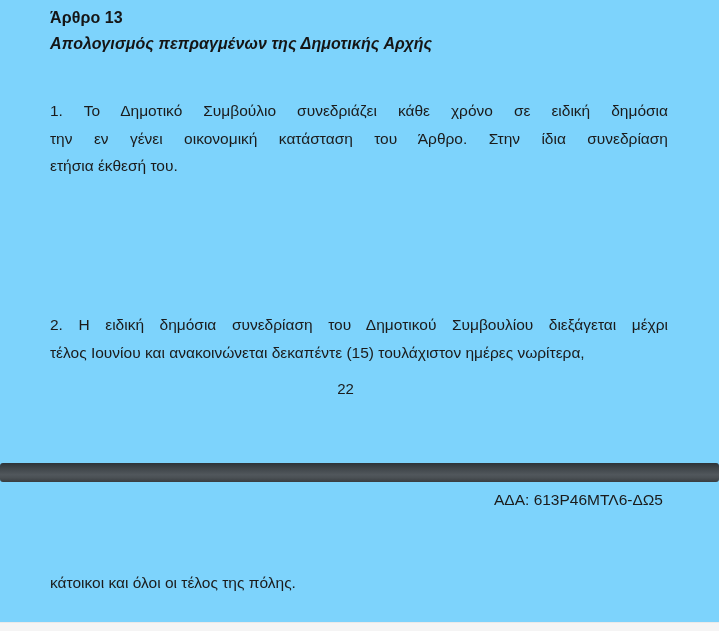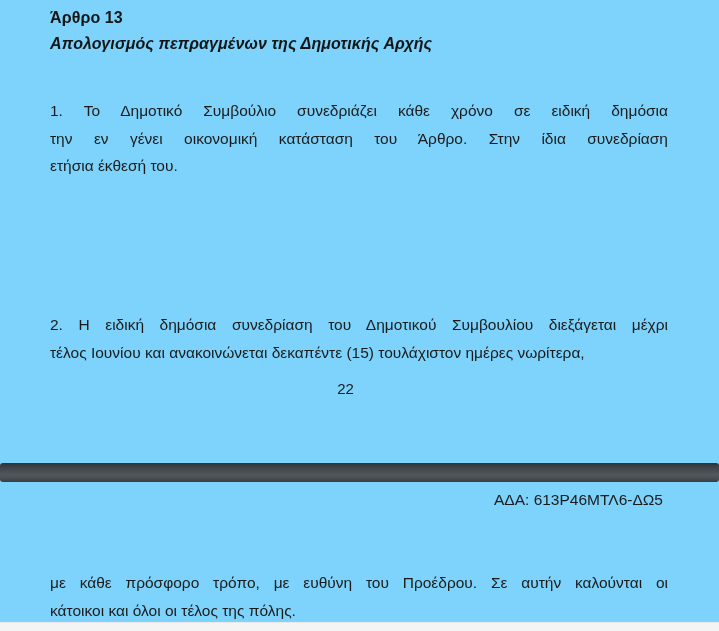--- a/index.html
+++ b/index.html
@@ -115,20 +115,19 @@
 
     <div class="pageno">22</div>
   </section>
 
   <div class="separator"></div>
 
   <section>
     <div class="ada">ΑΔΑ: 613Ρ46ΜΤΛ6-ΔΩ5</div>
 
     <div class="para p3">
-      <div class="ln j">με κάθε πρόσφορο τρόπο, με ευθύνη του Προέδρου. Σε αυτήν καλούνται οι</div>
       <div class="ln l">κάτοικοι και όλοι οι τέλος της πόλης.</div>
     </div>
   </section>
 
   <div class="bottom-strip"></div>
 
 </div>
 
 </body></html>

